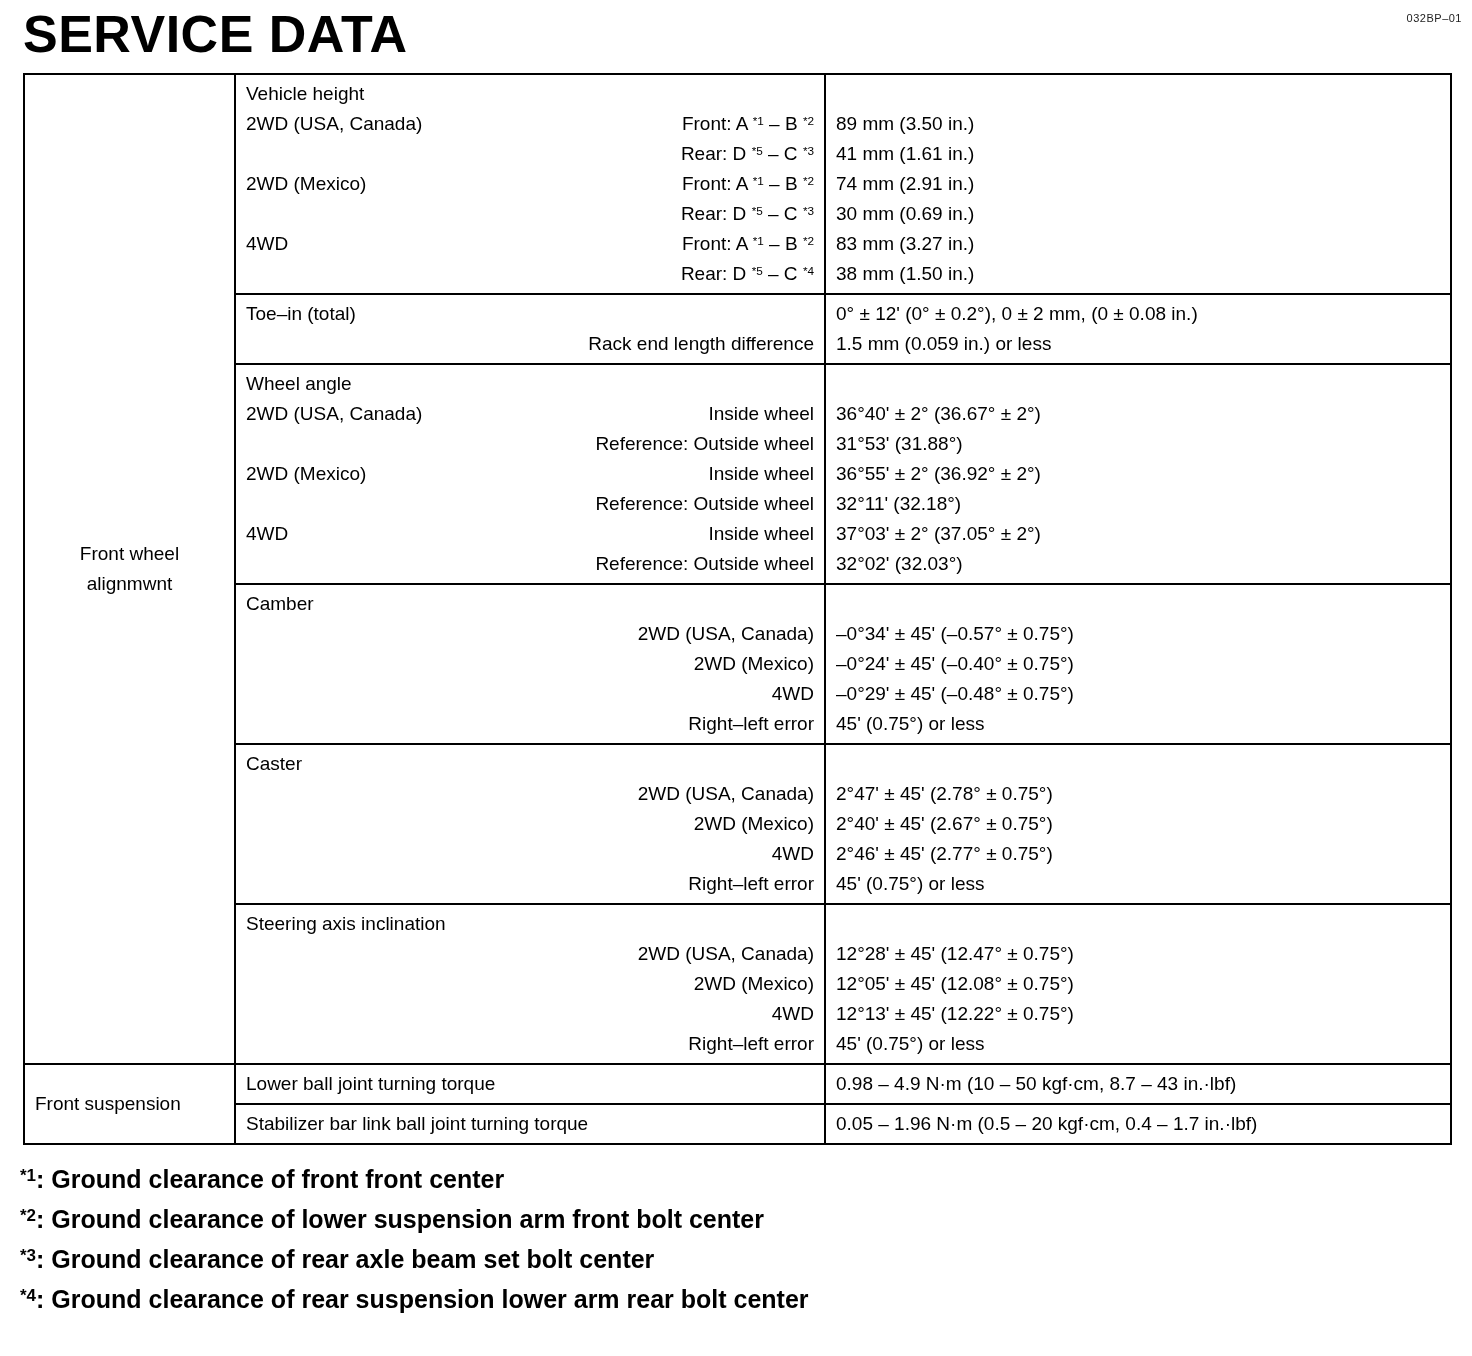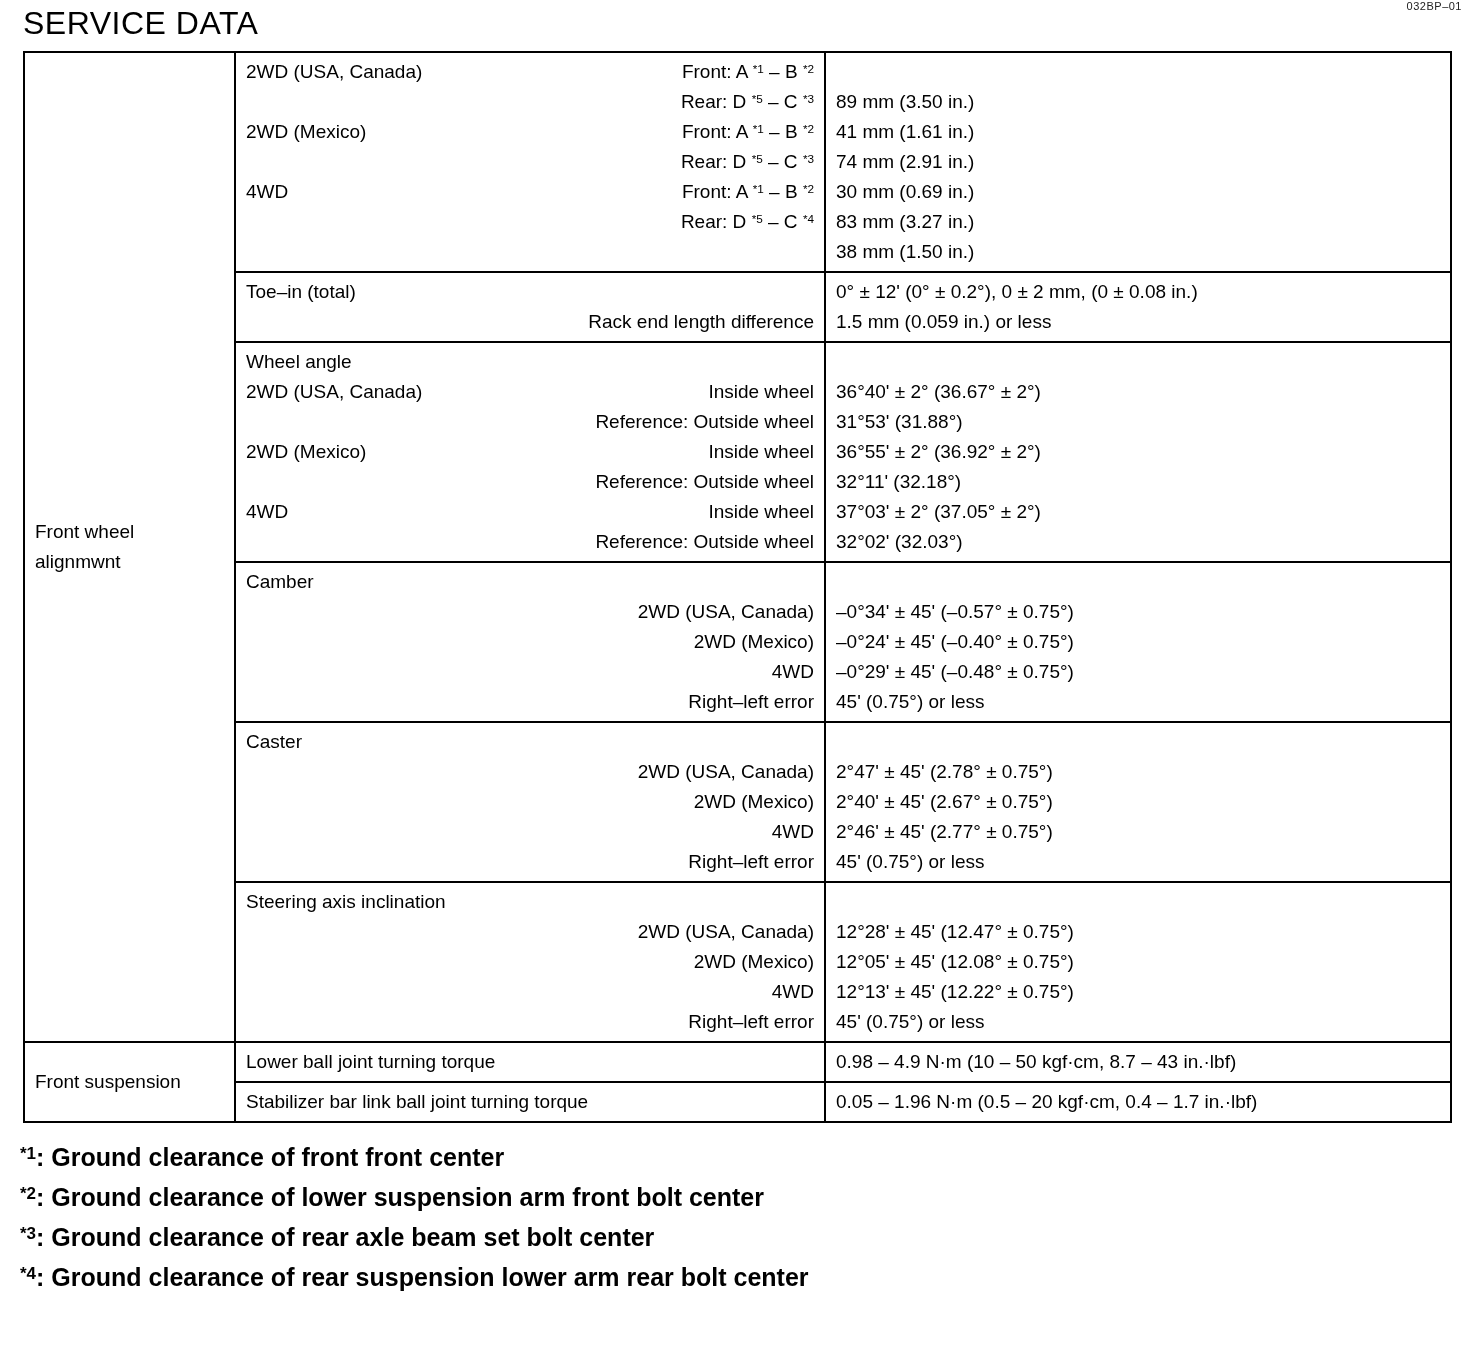--- a/index.html
+++ b/index.html
@@ -5,39 +5,39 @@
   * { margin:0; padding:0; box-sizing:border-box; }
   html,body { background:#ffffff; }
   body {
     width:1472px; height:1356px;
     color:#000;
     font-family:"Liberation Sans", sans-serif;
     position:relative;
     overflow:hidden;
   }
   .doc-code {
-    position:absolute; top:0; right:10px;
+    position:absolute; top:12px; right:10px;
     font-size:11px; color:#222; letter-spacing:0.5px;
   }
   .page-title {
-    font-size:32px; font-weight:normal; letter-spacing:0.5px;
+    font-size:52px; font-weight:bold; letter-spacing:0.5px;
     margin:6px 0 10px 23px; line-height:1.1;
   }
   .service-table {
     margin-left:23px; width:1429px;
     display:grid;
     grid-template-columns:209px 590px auto;
     grid-auto-flow:row;
     border:2px solid #000;
     font-size:19px;
   }
   .cell { padding:4px 10px; background:#fff; }
   .b-top { border-top:2px solid #000; }
   .b-left { border-left:2px solid #000; }
-  .left-cell { display:flex; align-items:center; }
+  .left-cell { display:flex; align-items:center;text-align:center; }
   .group-label-text { line-height:30px; }
   .val-cell { }
   .line { height:30px; display:flex; align-items:center; white-space:nowrap; }
   .mid-line { justify-content:space-between; }
   .mid-line .rlab { margin-left:auto; text-align:left; }
   sup { font-size:0.62em; position:relative; top:-0.45em; line-height:0; vertical-align:baseline; }
   .footnotes { margin:14px 0 0 20px; }
   .footnote { font-weight:bold; font-size:25px; line-height:40px; white-space:nowrap; }
   .footnote sup.fn-marker { font-size:0.68em; top:-0.4em; }
 </style>
@@ -46,20 +46,23 @@
 
 <div class="page">
   <div class="doc-code">032BP–01</div>
   <h1 class="page-title">SERVICE DATA</h1>
   <div class="service-table">
       <div class="cell left-cell" style="grid-row: span 6;">
         <span class="group-label-text">Front wheel alignmwnt</span>
       </div>
       <div class="cell mid-cell b-left">
         <div class="line mid-line">
+          <span class="llab">Vehicle height</span>
+        </div>
+        <div class="line mid-line">
           <span class="llab">2WD (USA, Canada)</span>
           <span class="rlab">Front: A <sup class="sup-mark">*1</sup> – B <sup class="sup-mark">*2</sup></span>
         </div>
         <div class="line mid-line">
           <span class="rlab">Rear: D <sup class="sup-mark">*5</sup> – C <sup class="sup-mark">*3</sup></span>
         </div>
         <div class="line mid-line">
           <span class="llab">2WD (Mexico)</span>
           <span class="rlab">Front: A <sup class="sup-mark">*1</sup> – B <sup class="sup-mark">*2</sup></span>
         </div>

